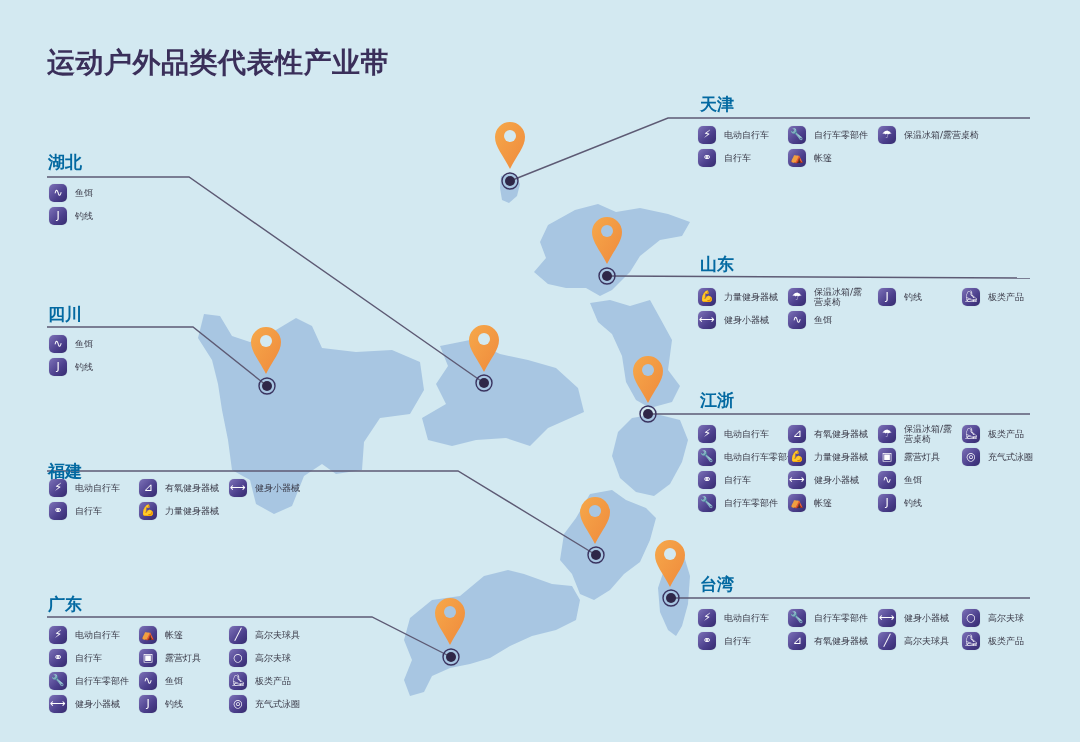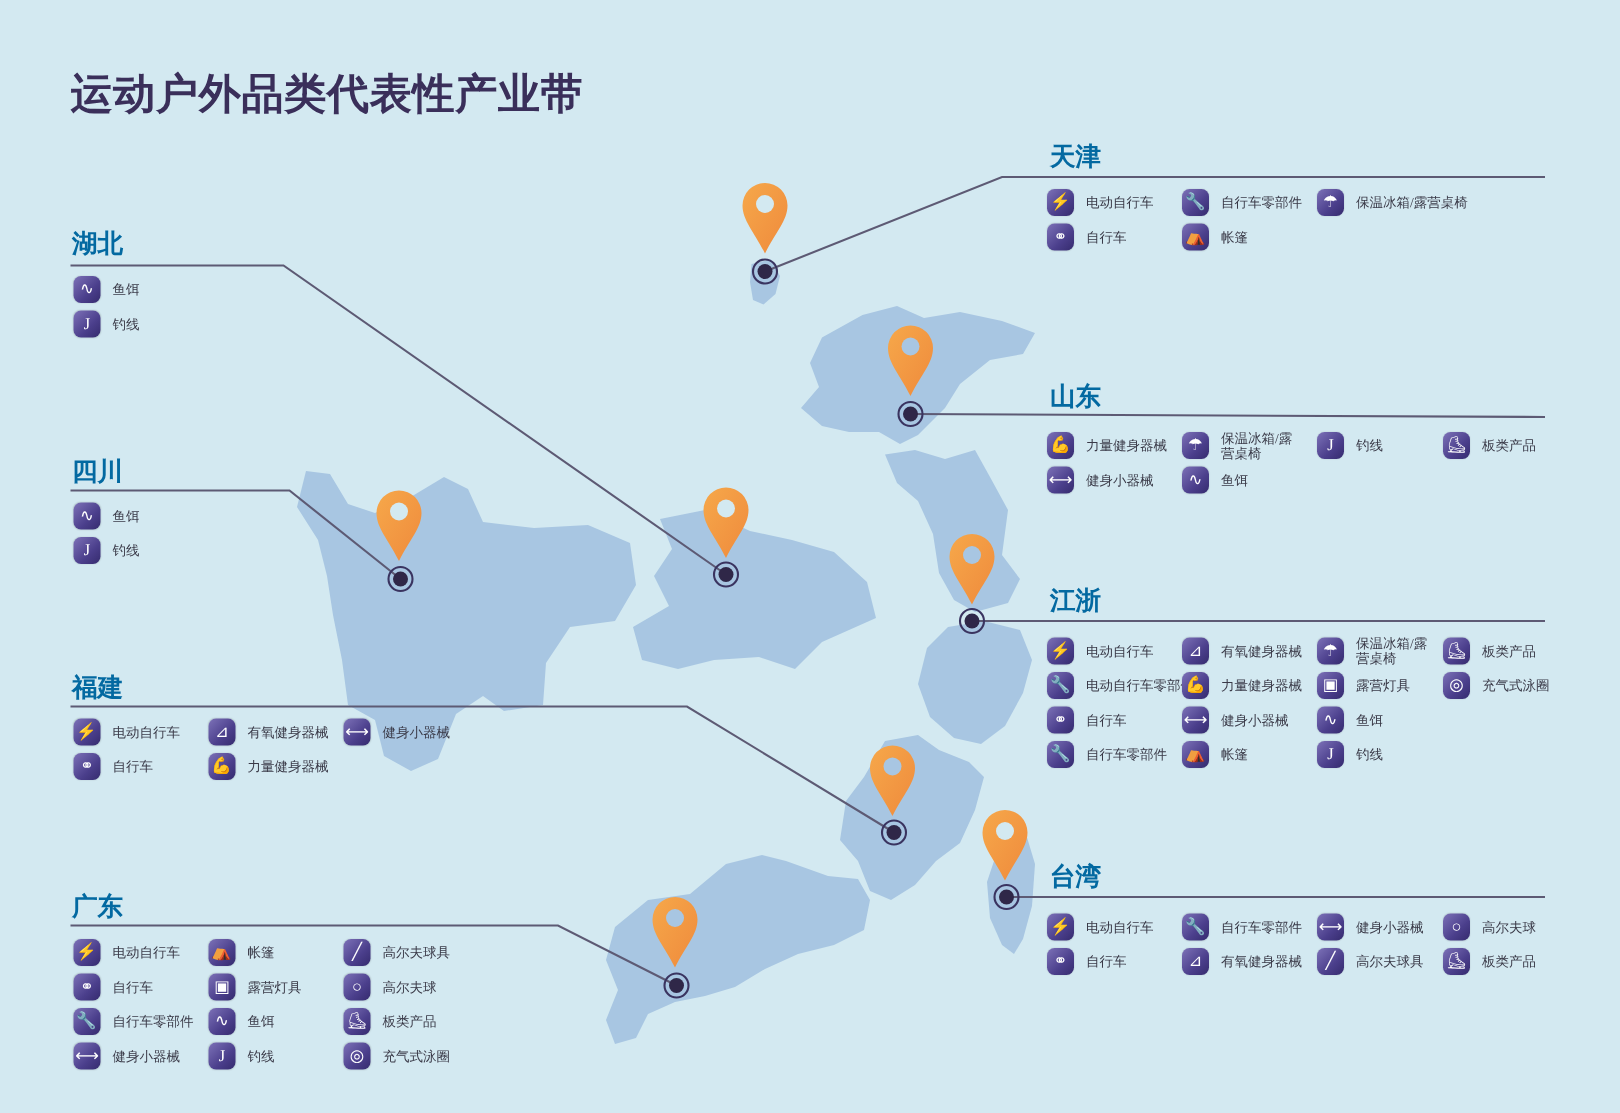--- a/index.html
+++ b/index.html
@@ -3,21 +3,21 @@
 <meta charset="utf-8">
 <style>
   html, body { margin:0; padding:0; }
   body {
     width:1080px; height:742px; overflow:hidden;
     background:#d3e9f1;
     font-family:"DejaVu Sans","Liberation Sans",sans-serif;
     color:#3a2f5a;
     position:relative;
   }
-  #stage { position:absolute; left:0; top:0; width:1063px; height:742px;font-family:Liberation Serif, serif; }
+  #stage { position:absolute; left:0; top:0; width:1063px; height:742px; }
   svg.map { position:absolute; left:0; top:0; }
   .title {
     position:absolute; left:47px; top:44px;
     font-size:28px; font-weight:bold; color:#3a2f5a; letter-spacing:0.5px;
   }
   .region-head {
     position:absolute; font-size:17px; font-weight:bold; color:#0369a1;
   }
   .items { position:absolute; }
   .item {
@@ -298,21 +298,21 @@
     <div class="item" style="left:0;top:0;">
         <span class="ico">∿</span>
         <span class="lbl">鱼饵</span>
       </div>
     <div class="item" style="left:0;top:23px;">
         <span class="ico">J</span>
         <span class="lbl">钓线</span>
       </div>
   </div>
 
-  <div class="region-head" style="left:48px;top:447px;">福建</div>
+  <div class="region-head" style="left:48px;top:460px;">福建</div>
   <div class="items" style="left:49px;top:478px;">
     <div class="item" style="left:0;top:0;">
         <span class="ico">⚡</span>
         <span class="lbl">电动自行车</span>
       </div>
     <div class="item" style="left:90px;top:0;">
         <span class="ico">⊿</span>
         <span class="lbl">有氧健身器械</span>
       </div>
     <div class="item" style="left:180px;top:0;">

